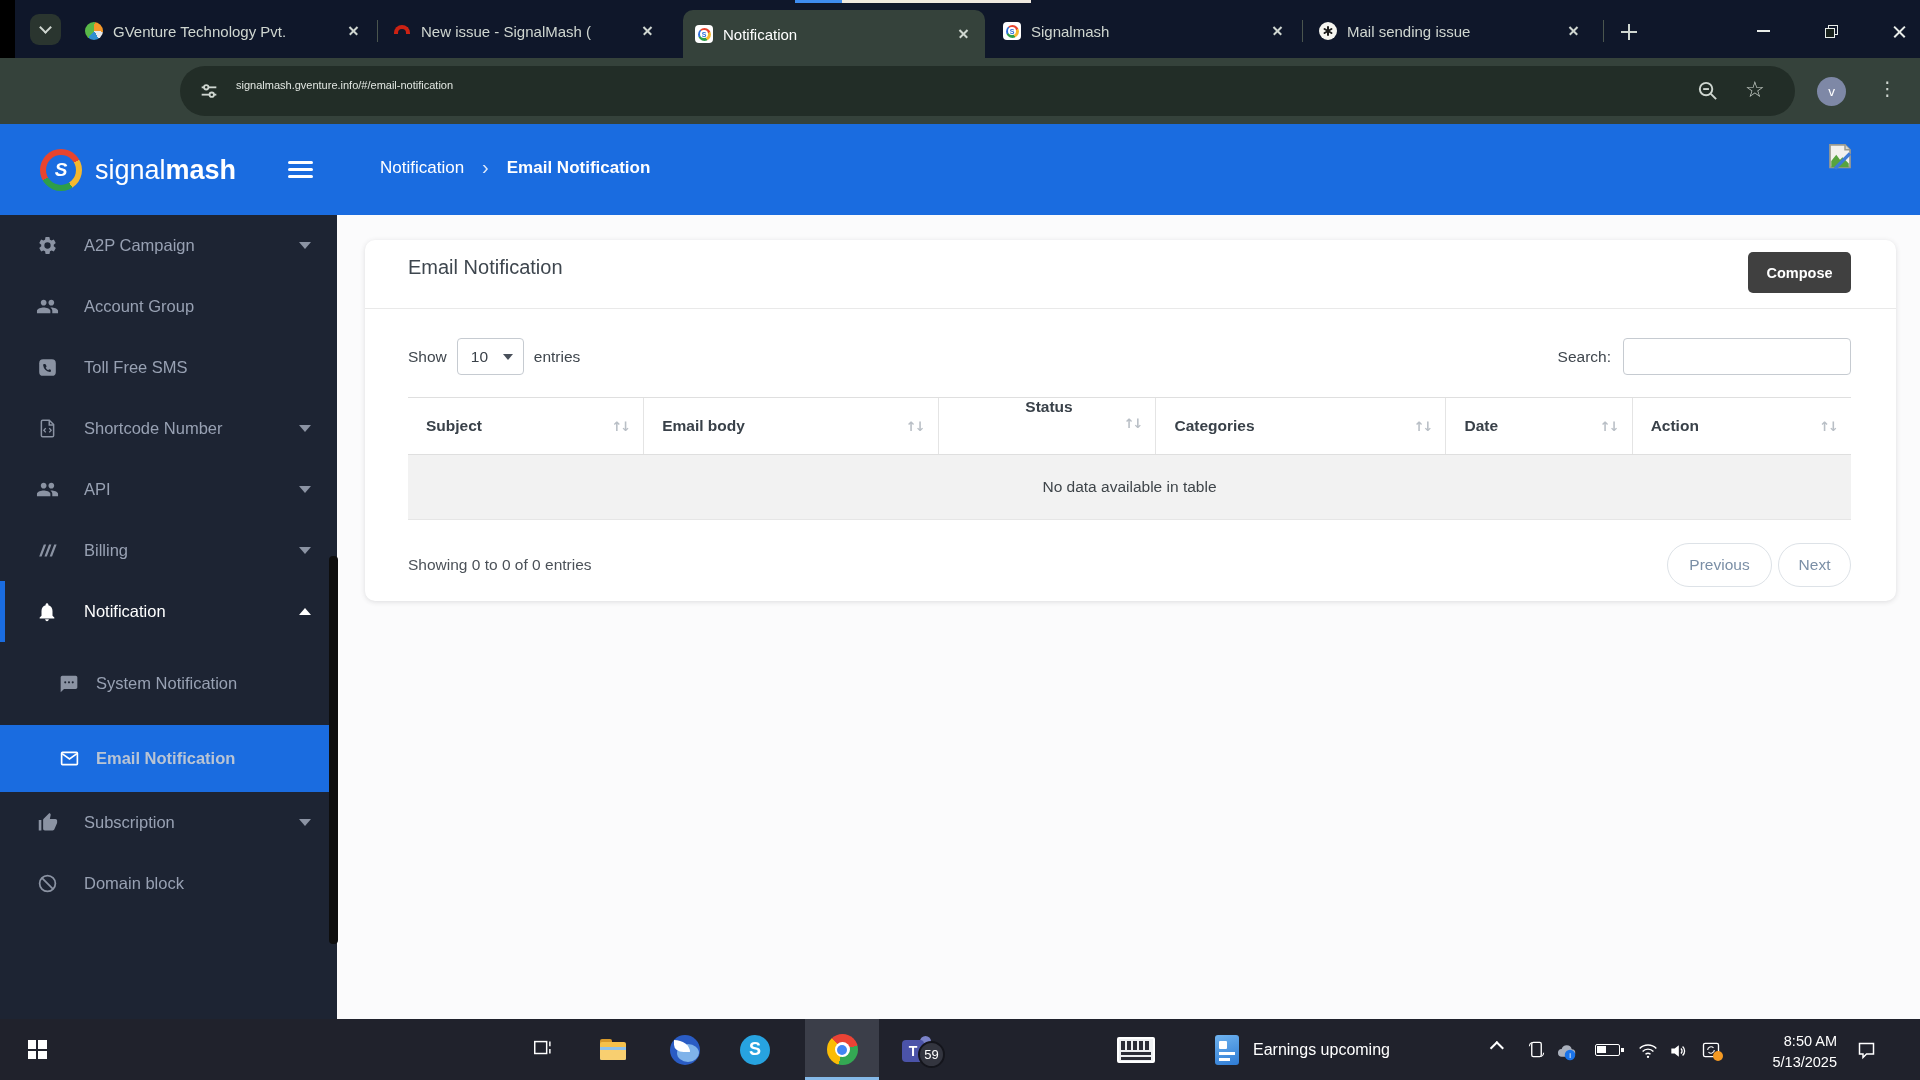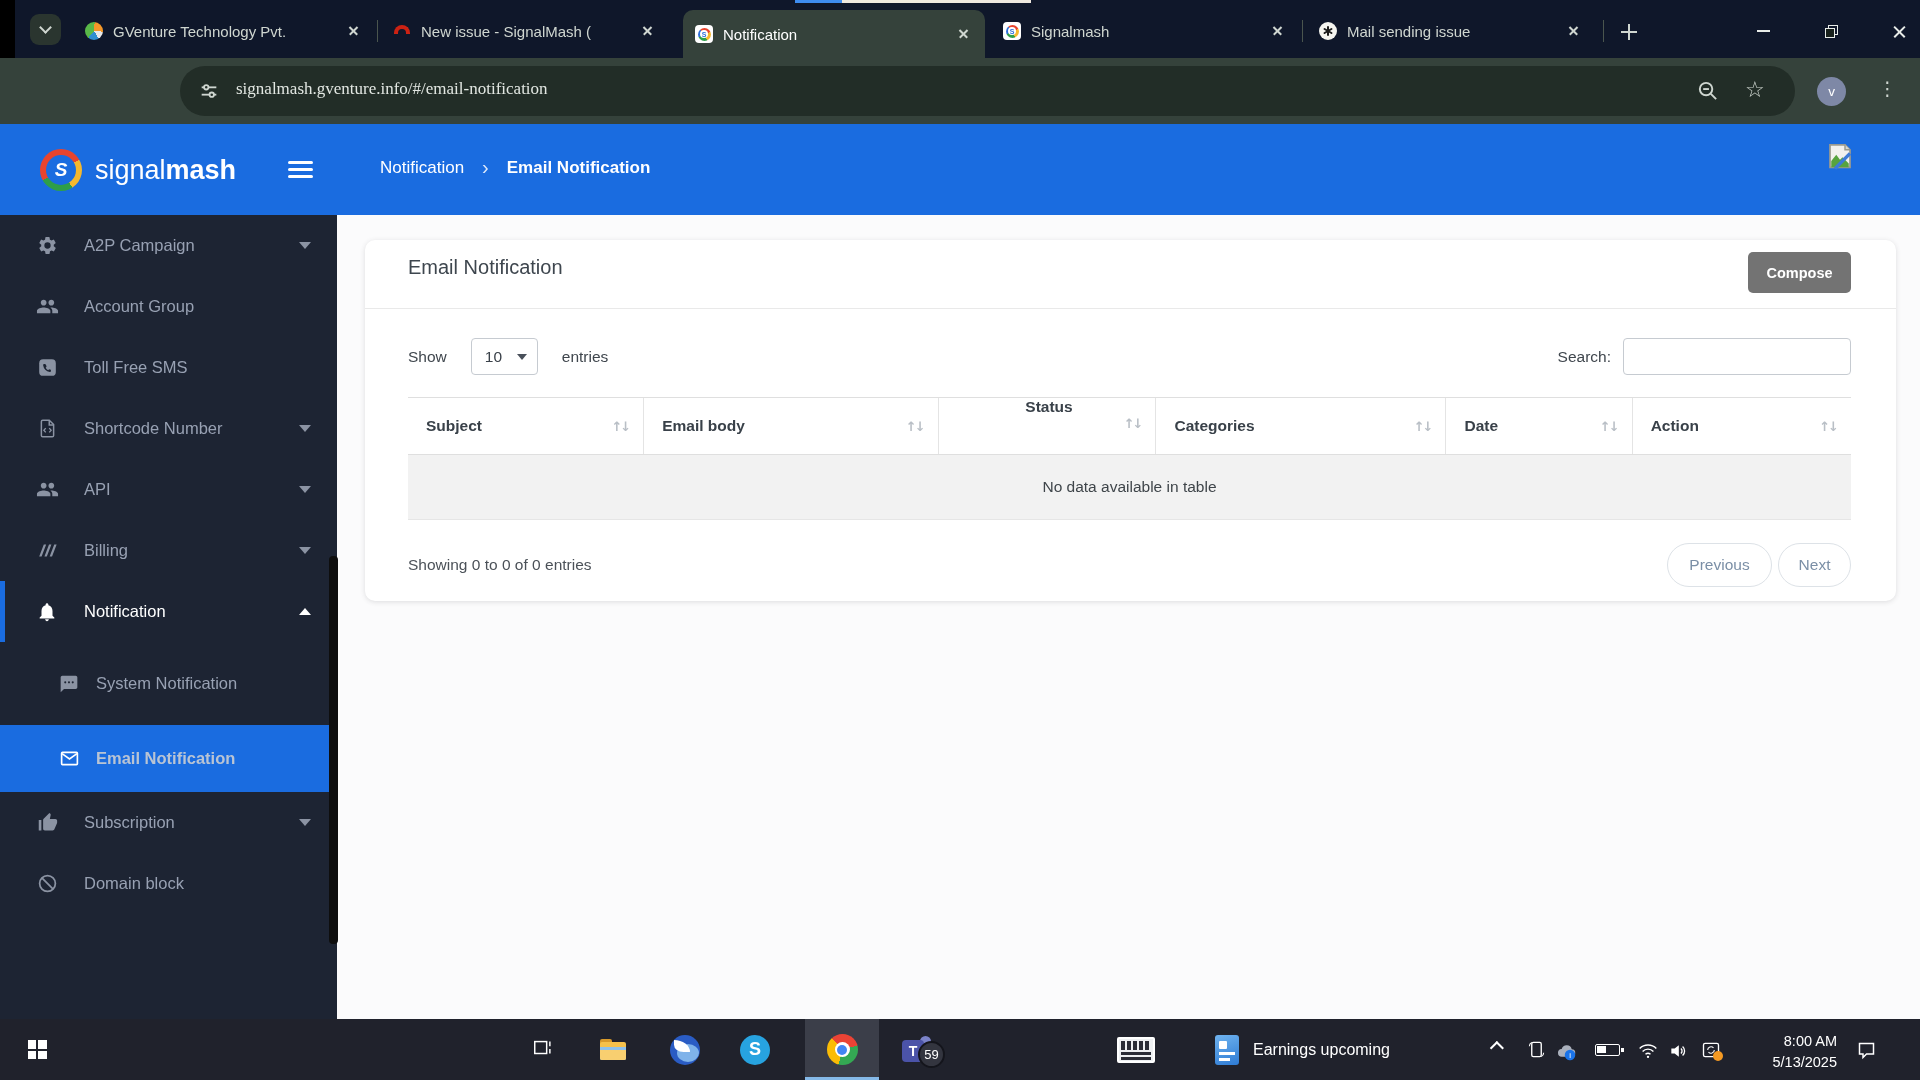--- a/index.html
+++ b/index.html
@@ -16,21 +16,21 @@
   .tab.active{background:#35423b;border-radius:10px 10px 0 0;color:#fff;height:48px;top:10px;}
   .tab .title{flex:1;white-space:nowrap;overflow:hidden;text-overflow:ellipsis;margin:0 10px 0 10px;}
   .tab-x{width:22px;height:22px;border-radius:50%;position:relative;flex:0 0 22px;}
   .tab-x::before,.tab-x::after{content:"";position:absolute;left:5px;top:10px;width:11px;height:1.6px;background:#cfd6d0;}
   .tab-x::before{transform:rotate(45deg);} .tab-x::after{transform:rotate(-45deg);}
   .tab-div{top:20px;width:1px;height:22px;background:#4a554e;}
   .favicon{width:18px;height:18px;flex:0 0 18px;position:relative;}
   .winbtn{top:18px;width:26px;height:26px;display:flex;align-items:center;justify-content:center;}
   .omni{left:180px;top:66px;width:1615px;height:50px;background:#222d27;border-radius:25px;}
   .navic{color:#b8c0ba;font-size:21px;top:76px;}
-  .url{color:#e2e7e2;font-size:17px;font-family:Liberation Serif, serif;}
+  .url{color:#e2e7e2;font-size:11px;font-family:Liberation Sans, sans-serif;}
   .ring{border-radius:50%;}
 
   
   #page{left:0;top:124px;width:1920px;height:895px;background:#fbfbfc;overflow:hidden;}
   #appheader{left:0;top:0;width:1920px;height:91px;background:#1a6ce0;}
   #sidebar{left:0;top:91px;width:337px;height:804px;background:#1d2433;overflow:hidden;}
   .sb-item{display:flex;align-items:center;height:61px;padding:0 26px 0 34px;color:#98a1b3;font-size:16.5px;}
   .sb-ic{width:26px;display:flex;justify-content:center;margin-right:24px;color:#8b93a3;}
   .sb-label{flex:1;white-space:nowrap;}
   .sb-item.parent-active{color:#fff;border-left:5px solid #1a6ce0;padding-left:29px;}
@@ -39,21 +39,21 @@
   .sb-item.sub2{height:67px;padding-left:58px;background:#1a6ce0;color:#b9c4d4;font-weight:bold;}
   .sb-item.sub1 .sb-ic,.sb-item.sub2 .sb-ic{width:22px;margin-right:16px;}
   .sb-item.sub2 .sb-ic{color:#fff;}
   .caret{width:0;height:0;border-left:6px solid transparent;border-right:6px solid transparent;}
   .caret.down{border-top:7px solid #8b93a3;}
   .caret.up{border-bottom:7px solid #ffffff;}
 
   #card{left:365px;top:116px;width:1531px;height:361px;background:#fff;border-radius:10px;
         box-shadow:0 1px 5px rgba(60,64,67,.16);}
   .cardtitle{left:43px;top:16px;font-size:20px;color:#3e464e;}
-  .btn-compose{right:45px;top:12px;width:103px;height:41px;background:#737373;color:#fff;
+  .btn-compose{right:45px;top:12px;width:103px;height:41px;background:#404040;color:#fff;
         border-radius:5px;display:flex;align-items:center;justify-content:center;font-size:14.5px;font-weight:bold;}
   .carddiv{left:0;top:68px;width:1531px;height:0;border-top:1px solid #e9e9e9;}
   .ctl{top:98px;height:37px;display:flex;align-items:center;font-size:15.5px;color:#3f464d;}
   .selectbox{width:67px;height:37px;border:1px solid #c6cbd1;border-radius:4px;display:flex;
         align-items:center;padding:0 10px 0 13px;color:#3a4149;position:relative;background:#fff;}
   .selectbox .caret{margin-left:auto;border-left-width:5px;border-right-width:5px;border-top:6px solid #49505a;}
   .searchinput{width:228px;height:37px;border:1px solid #c6cbd1;border-radius:4px;background:#fff;
         font-size:15px;padding:0 10px;color:#333;outline:none;}
   #table{left:43px;top:157px;width:1443px;}
   .thead{display:flex;border-top:1px solid #dfdfdf;border-bottom:1px solid #dfdfdf;height:58px;}
@@ -341,21 +341,21 @@
 
     <div class="abs" id="sb-scrollthumb"></div>
 
     <div class="abs" id="card">
       <div class="abs cardtitle">Email Notification</div>
       <div class="abs btn-compose">Compose</div>
       <div class="abs carddiv"></div>
 
       <div class="abs ctl" style="left:43px;">
         <span>Show</span>
-        <span class="selectbox" style="margin:0 24px;">
+        <span class="selectbox" style="margin:0 10px;">
           <span>10</span>
           <span class="caret"></span>
         </span>
         <span>entries</span>
       </div>
 
       <div class="abs ctl" style="right:45px;">
         <span style="margin-right:12px;">Search:</span>
         <input class="searchinput" type="text" style="">
       </div>
@@ -518,21 +518,21 @@
     <div class="abs trayic" style="left:1700px;top:21px;">
       <span style="position:relative;width:22px;height:20px;">
         <svg viewBox="0 0 24 24" width="22" height="20" fill="none" stroke="#fff" stroke-width="1.6">
             <rect x="3" y="4" width="18" height="16" rx="2"></rect>
             <path d="M8 12a4 4 0 0 1 7-2.5M16 12a4 4 0 0 1-7 2.5" stroke-width="1.3"></path>
           </svg>
         <span class="abs ring" style="left:13px;top:11px;width:10px;height:10px;background:#f59a23;"></span>
       </span>
     </div>
     <div class="abs" id="clock" style="left:1745px;top:12px;width:92px;">
-      <div>8:00 AM</div>
+      <div>8:50 AM</div>
       <div>5/13/2025</div>
     </div>
     <div class="abs trayic" style="left:1856px;top:21px;">
       <svg viewBox="0 0 24 24" width="21" height="21" fill="none" stroke="#fff" stroke-width="1.7">
           <path d="M4 4h16v12H12l-4 4v-4H4z"></path>
         </svg>
     </div>
   </div>
 
 </div>

